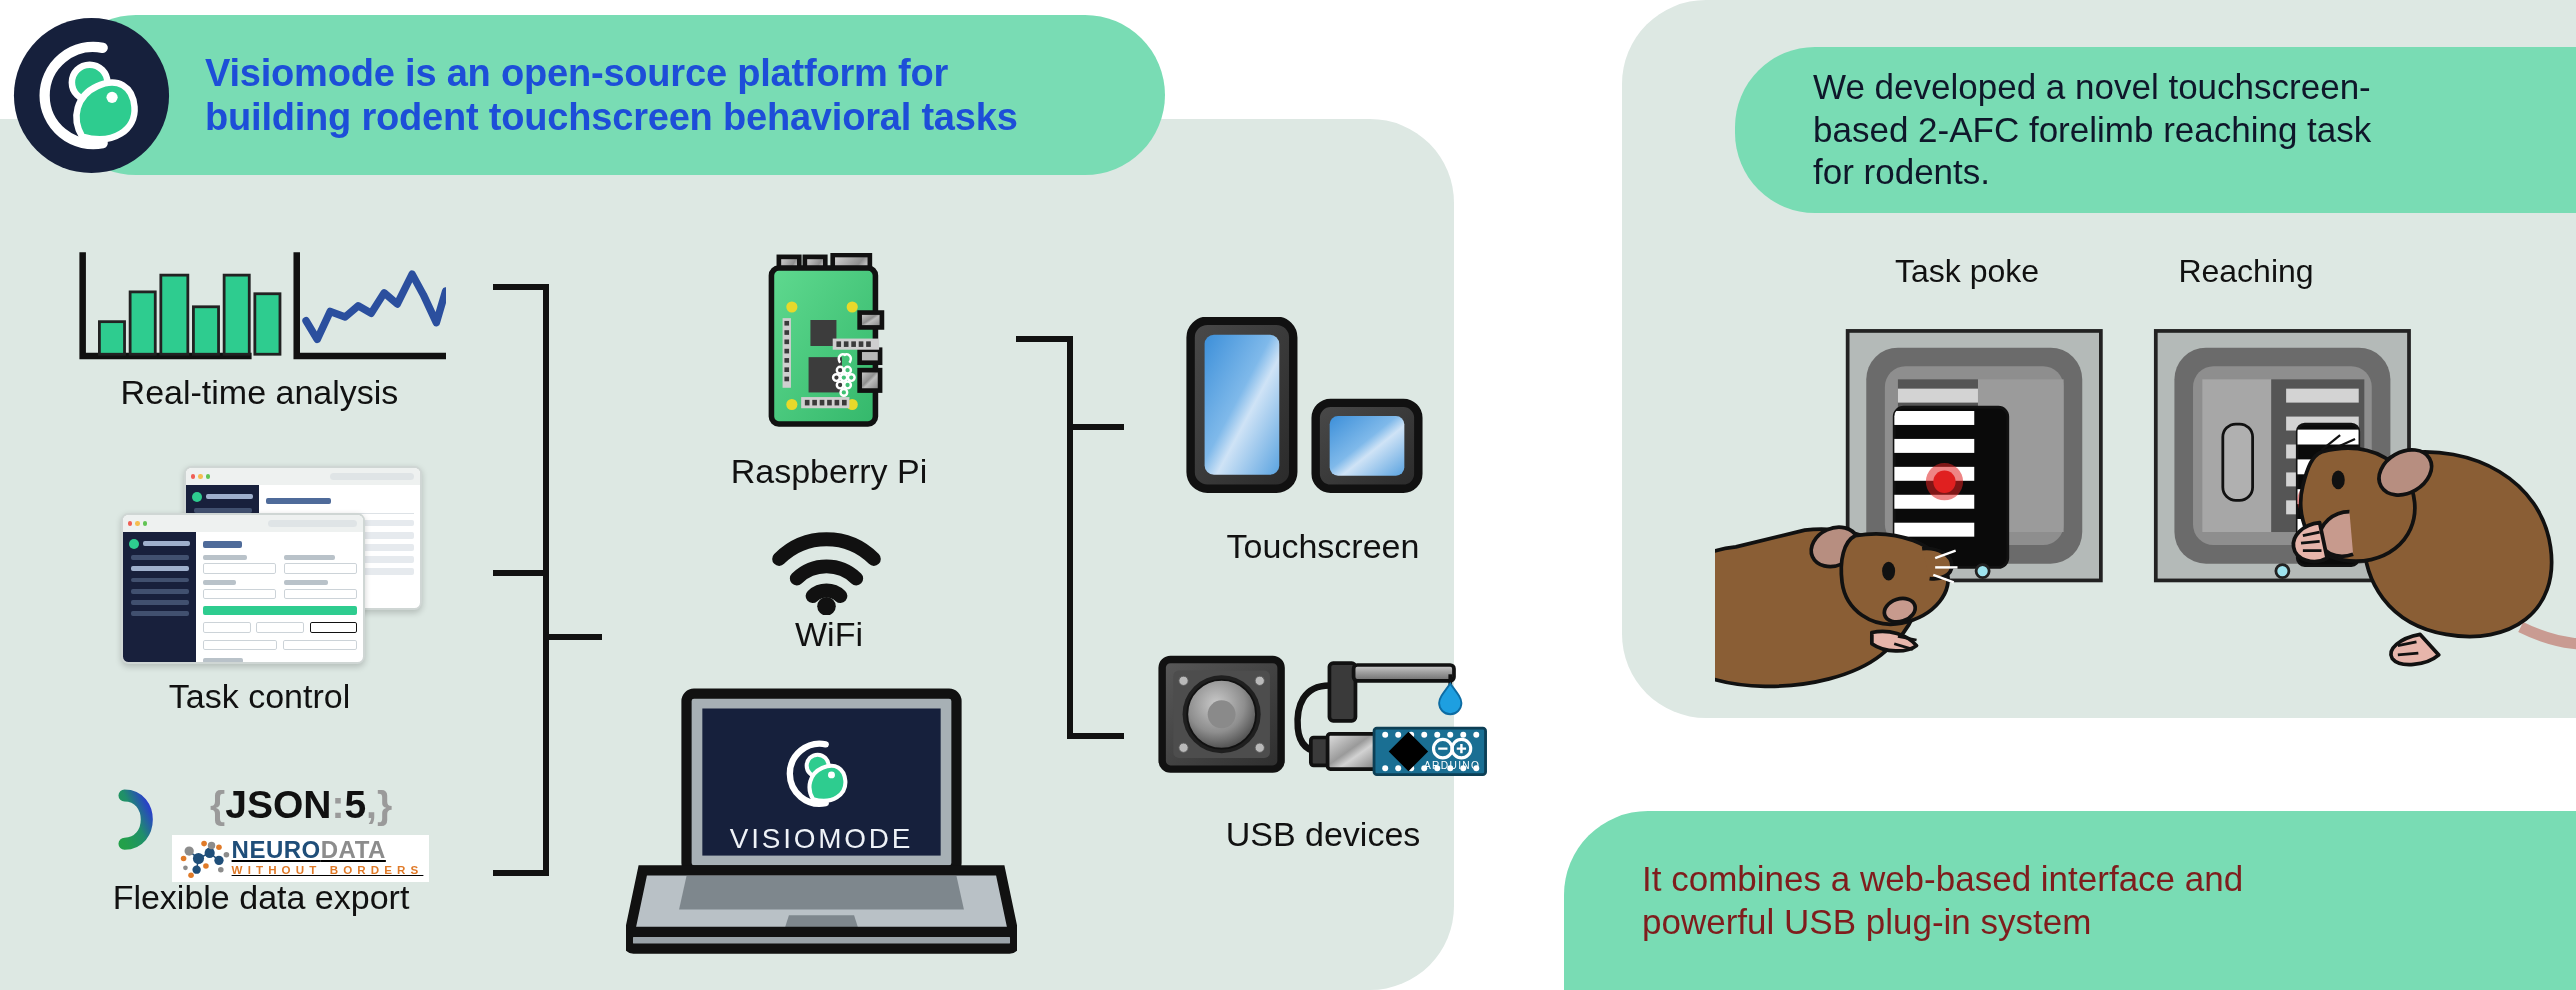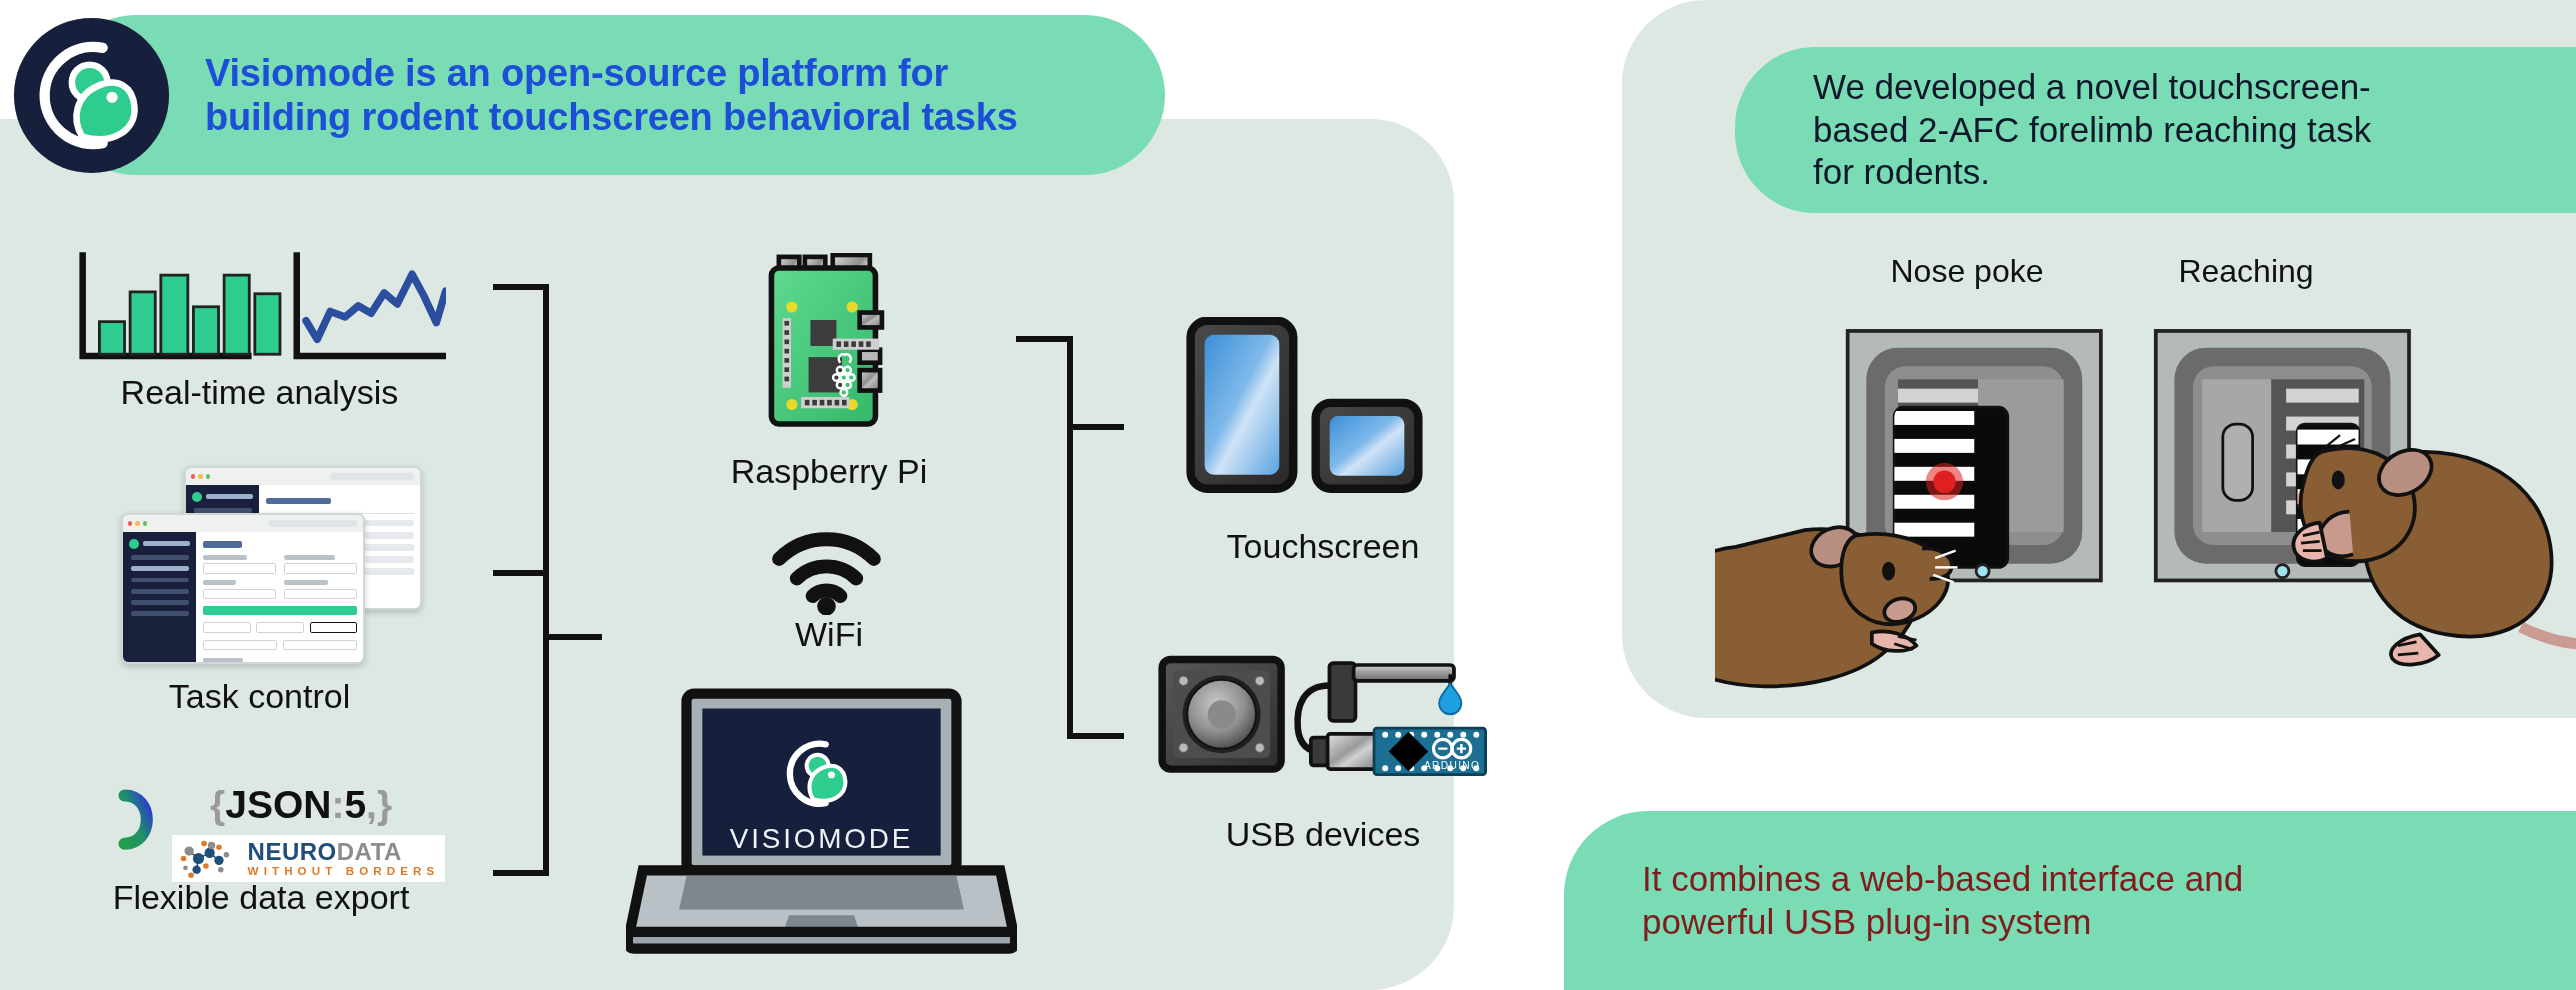--- a/index.html
+++ b/index.html
@@ -102,21 +102,21 @@
   
   .hdf{ position:absolute; }
   .json5{
     position:absolute; font-size:39px; font-weight:bold; color:#111;
     font-family:"Liberation Sans", sans-serif; white-space:nowrap;
   }
   .json5 .brace{ color:#9a9a9a; }
   .json5 .colon{ color:#9a9a9a; }
   .nwb{
     position:absolute; background:#ffffff; padding:2.8px 5.6px;
-    display:flex; align-items:center; gap:16px;
+    display:flex; gap:0;text-decoration:underline;
   }
   .nwb-txt{ line-height:1; }
   .nwb-top{ font-size:24px; font-weight:bold; letter-spacing:0.5px;}
   .nwb-top .neuro{ color:#1f4e79; }
   .nwb-top .data{ color:#8c8c8c; }
   .nwb-bot{ font-size:11.6px; letter-spacing:5.1px; color:#e07a28; font-weight:bold; margin-top:1.9px;}
 </style>
 </head>
 <body>
 
@@ -535,21 +535,21 @@
     <g fill="none" stroke="#ffffff" stroke-width="3.4">
       <circle cx="310" cy="104" r="10"></circle>
         <circle cx="330" cy="104" r="10"></circle>
     </g>
     <path d="M305 104 L315 104 M325 104 L335 104 M330 99 L330 109" stroke="#ffffff" stroke-width="2.6"></path>
     <text x="320" y="126" text-anchor="middle" fill="#ffffff" font-family="Liberation Sans, sans-serif" font-size="11" letter-spacing="1.4">ARDUINO</text>
   </svg>
 </div>
 <div class="caption" style="left:1146px; top:815px; width:354px;">USB devices</div>
 
-<div class="caption" style="left:1827px; top:253px; width:280px; font-size:32px;">Nose poke</div>
+<div class="caption" style="left:1827px; top:253px; width:280px; font-size:32px;">Task poke</div>
 <div class="taskfig" style="left:1715px; top:303px;">
   <svg width="485" height="391" viewBox="0 0 520 420">
     <defs>
       <clipPath id="clipNP">
           <rect x="192" y="112" width="122" height="172" rx="10"></rect>
         </clipPath>
     </defs>
 
     <rect x="142" y="30" width="272" height="268" fill="#b4bab8" stroke="#222" stroke-width="4"></rect>
     <rect x="162" y="48" width="232" height="232" rx="34" fill="#6b6b6b"></rect>

